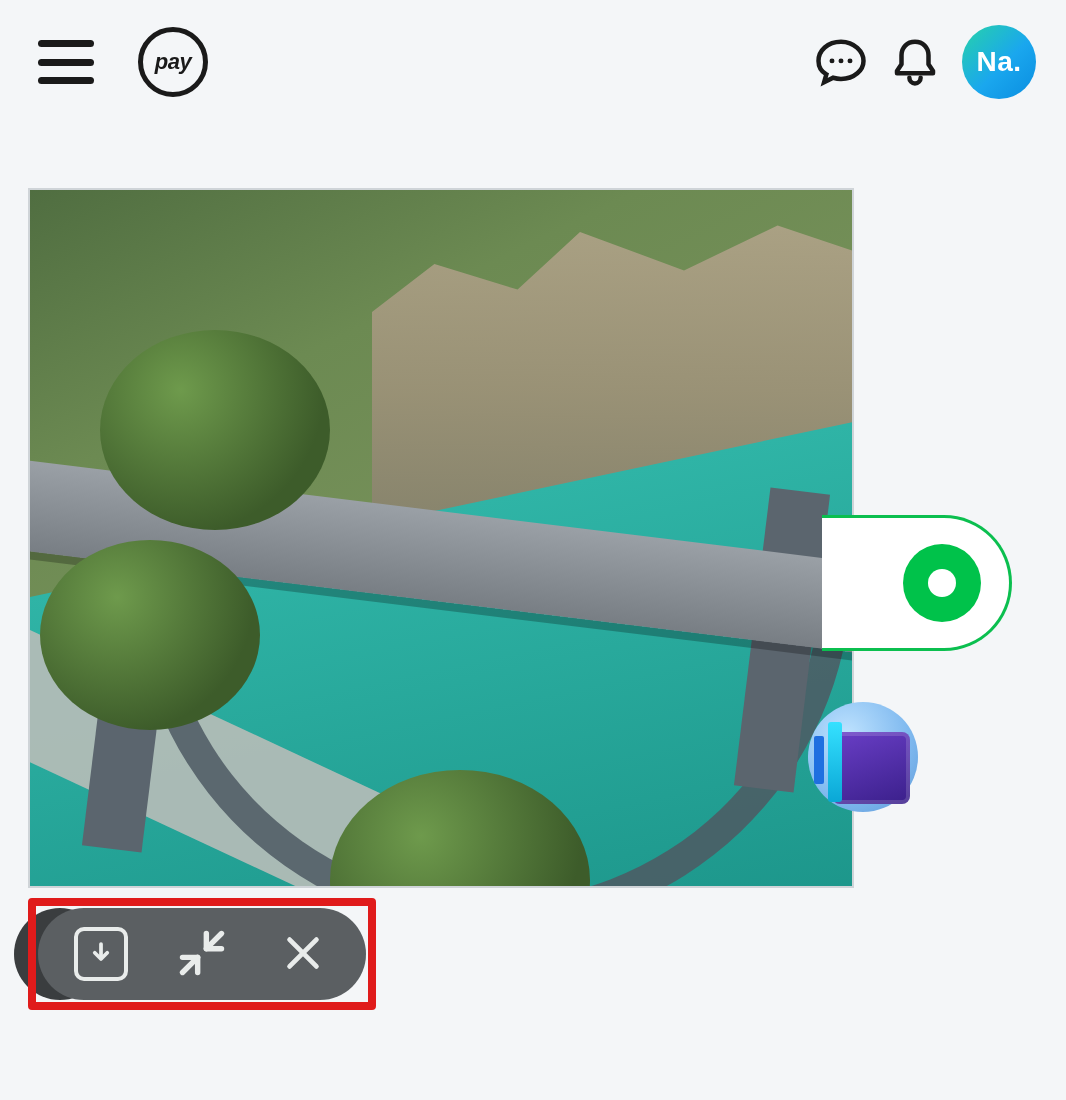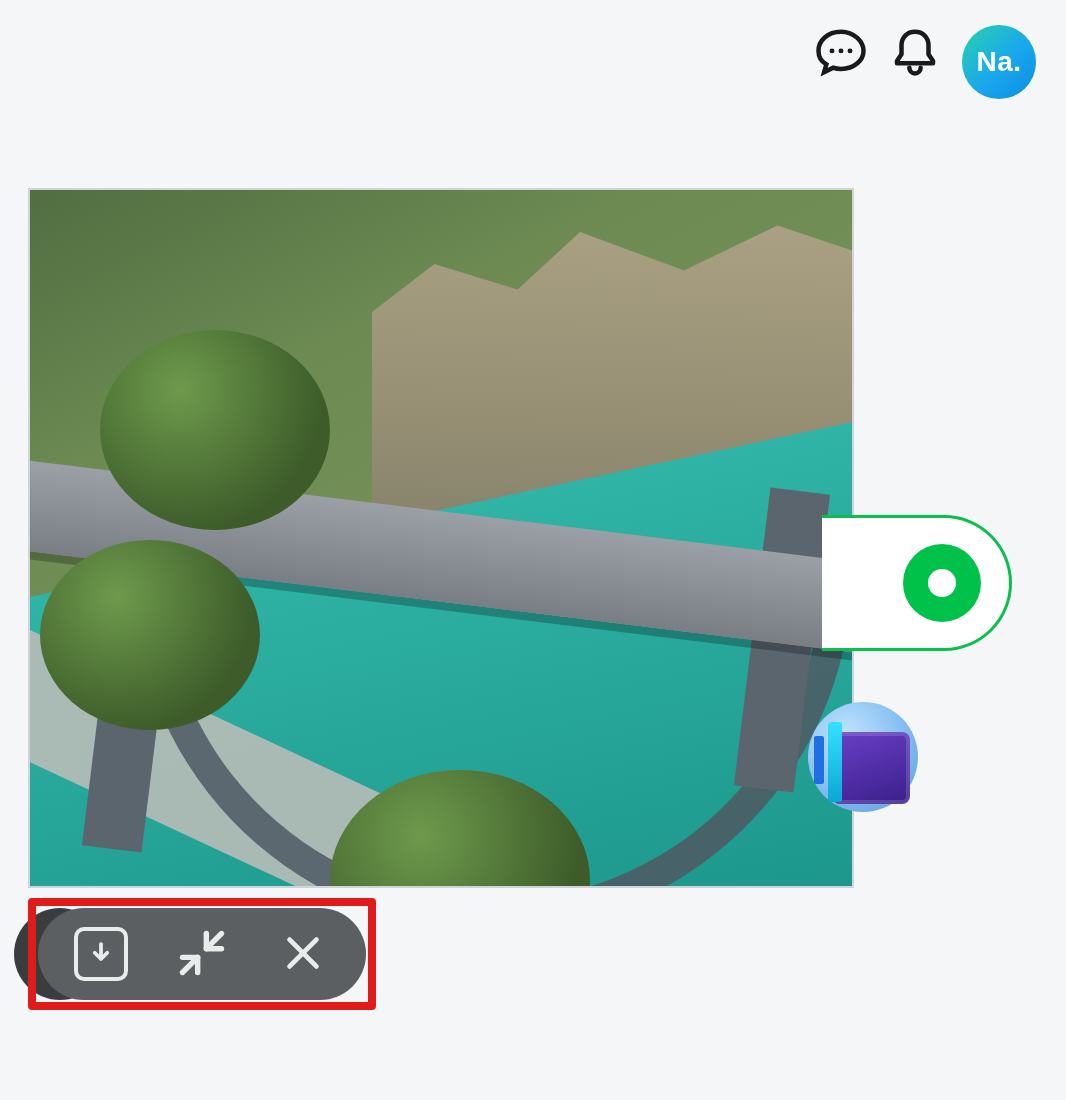--- a/index.html
+++ b/index.html
@@ -17,21 +17,21 @@
     position: absolute;
     top: 22px;
     left: 0;
     right: 0;
     height: 80px;
     display: flex;
     align-items: center;
     padding: 0 30px 0 38px;
   }
   .topbar-left { display:flex; align-items:center; gap: 44px; }
-  .topbar-right { margin-left:auto; display:flex; align-items:flex-start; gap: 20px; }
+  .topbar-right { margin-left:auto; display:flex; align-items:center; gap: 20px; }
 
   .hamburger {
     width: 56px; height: 44px;
     display:flex; flex-direction:column; justify-content:space-between;
     cursor:pointer;
   }
   .hamburger span{
     display:block; height:7px; width:100%;
     background:#1a1a1a; border-radius:4px;
   }
@@ -201,20 +201,30 @@
   .gift .tagI{
     position:absolute; left:-2px; top:26px;
     width:10px; height:48px; background:#1f6fe0; border-radius:2px;
   }
 
 </style>
 </head>
 <body>
 
 <div class="topbar">
+  <div class="topbar-left">
+    <div class="hamburger">
+      <span></span>
+        <span></span>
+        <span></span>
+    </div>
+    <div class="pay-badge">
+      <span>pay</span>
+    </div>
+  </div>
   <div class="topbar-right">
     <div class="icon-outline">
       <svg viewBox="0 0 48 48" width="54" height="54" fill="none" stroke="#1a1a1a" stroke-width="4" stroke-linecap="round">
         <path d="M24 6C12 6 4 14 4 23c0 5 2.6 9.4 7 12l-2 7 8-4c2.2.6 4.5 1 7 1 12 0 20-8 20-16S36 6 24 6Z"></path>
         <circle cx="16" cy="23" r="2.2" fill="#1a1a1a" stroke="none"></circle>
         <circle cx="24" cy="23" r="2.2" fill="#1a1a1a" stroke="none"></circle>
         <circle cx="32" cy="23" r="2.2" fill="#1a1a1a" stroke="none"></circle>
       </svg>
     </div>
     <div class="icon-outline">

